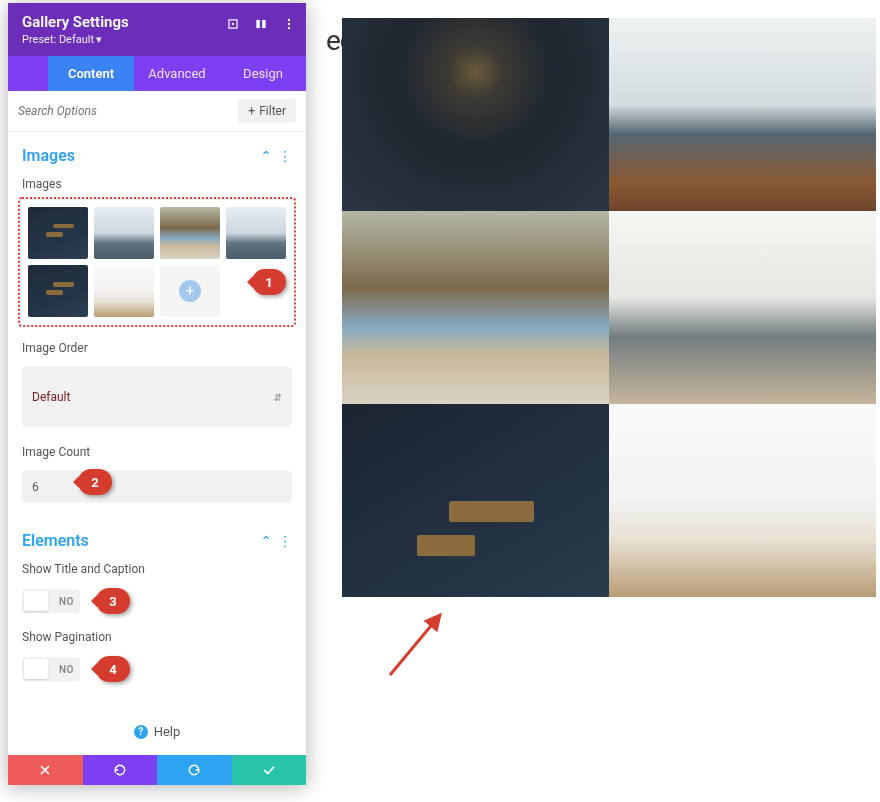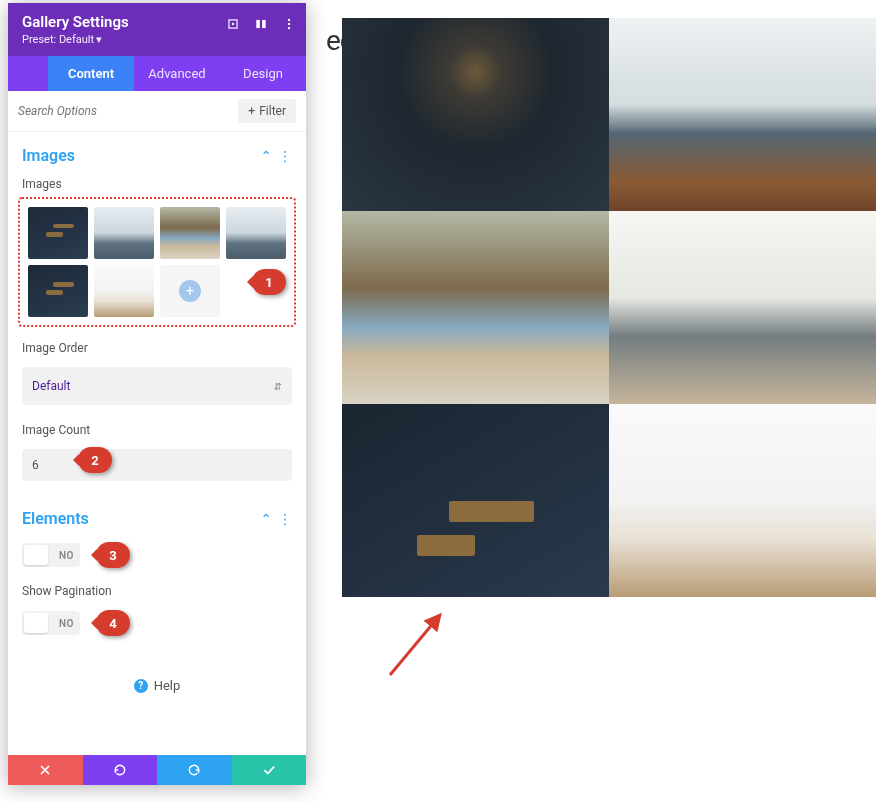--- a/index.html
+++ b/index.html
@@ -32,21 +32,21 @@
 
   .field-label { font-size: 12px; color: #555; padding: 4px 14px 6px 14px; }
   .images-area { margin: 0 10px 10px 10px; border: 2px dotted #e53935; border-radius: 4px; padding: 8px; position: relative; }
   .thumb-grid { display: grid; grid-template-columns: repeat(4, 1fr); gap: 6px; }
   .thumb { width: 100%; aspect-ratio: 1.15/1; border-radius: 2px; }
   .add-thumb { background: #f5f5f5; display: flex; align-items: center; justify-content: center; cursor: pointer; }
   .add-circle { width: 22px; height: 22px; border-radius: 50%; background: #a3c8eb; color: #fff; display: flex; align-items: center; justify-content: center; font-size: 14px; }
 
   .field-block { padding: 6px 14px 14px 14px; }
   .select-wrap { position: relative; }
-  .select-input { width: 100%; padding: 12px 10px; font-size: 12px; background: #f1f1f1; border: none; border-radius: 4px; color: #4c1d95; }
+  .select-input { width: 100%; padding: 23px 10px; font-size: 12px; background: #f1f1f1; border: none; border-radius: 4px; color: #7f1d1d; }
   .select-caret { position: absolute; right: 10px; top: 50%; transform: translateY(-50%); color: #888; font-size: 10px; pointer-events: none; }
   .text-input { width: 100%; padding: 9px 10px; font-size: 12px; background: #f1f1f1; border: none; border-radius: 4px; color: #555; }
 
   .toggle-row { padding: 6px 14px 12px 14px; display: flex; align-items: center; gap: 16px; position: relative; }
   .toggle { width: 58px; height: 24px; background: #f1f1f1; border-radius: 4px; position: relative; cursor: pointer; display: flex; align-items: center; }
   .toggle-knob { width: 24px; height: 20px; background: #fff; border-radius: 3px; margin: 2px; box-shadow: 0 1px 2px rgba(0,0,0,0.15); }
   .toggle-label { font-size: 10px; color: #888; position: absolute; right: 6px; font-weight: 600; letter-spacing: .5px; }
 
   .help-row { text-align: center; padding: 30px 0 10px 0; font-size: 13px; color: #555; display: flex; align-items: center; justify-content: center; gap: 6px; }
   .help-icon { width: 14px; height: 14px; border-radius: 50%; background: #2ea3f2; color: #fff; font-size: 10px; display: flex; align-items: center; justify-content: center; font-weight: bold; }
@@ -199,20 +199,21 @@
     </div>
 
     <div class="section-head">
       <div class="section-title">Elements</div>
       <div class="section-controls">
         <span class="chev">⌃</span>
         <span class="dots">⋮</span>
       </div>
     </div>
 
+    <div class="field-label">Show Title and Caption</div>
     <div class="toggle-row">
       <div class="toggle">
         <div class="toggle-knob"></div>
         <span class="toggle-label">NO</span>
       </div>
       <div class="badge" style="position:relative; left:0; top:0;">3</div>
     </div>
 
     <div class="field-label">Show Pagination</div>
     <div class="toggle-row">

